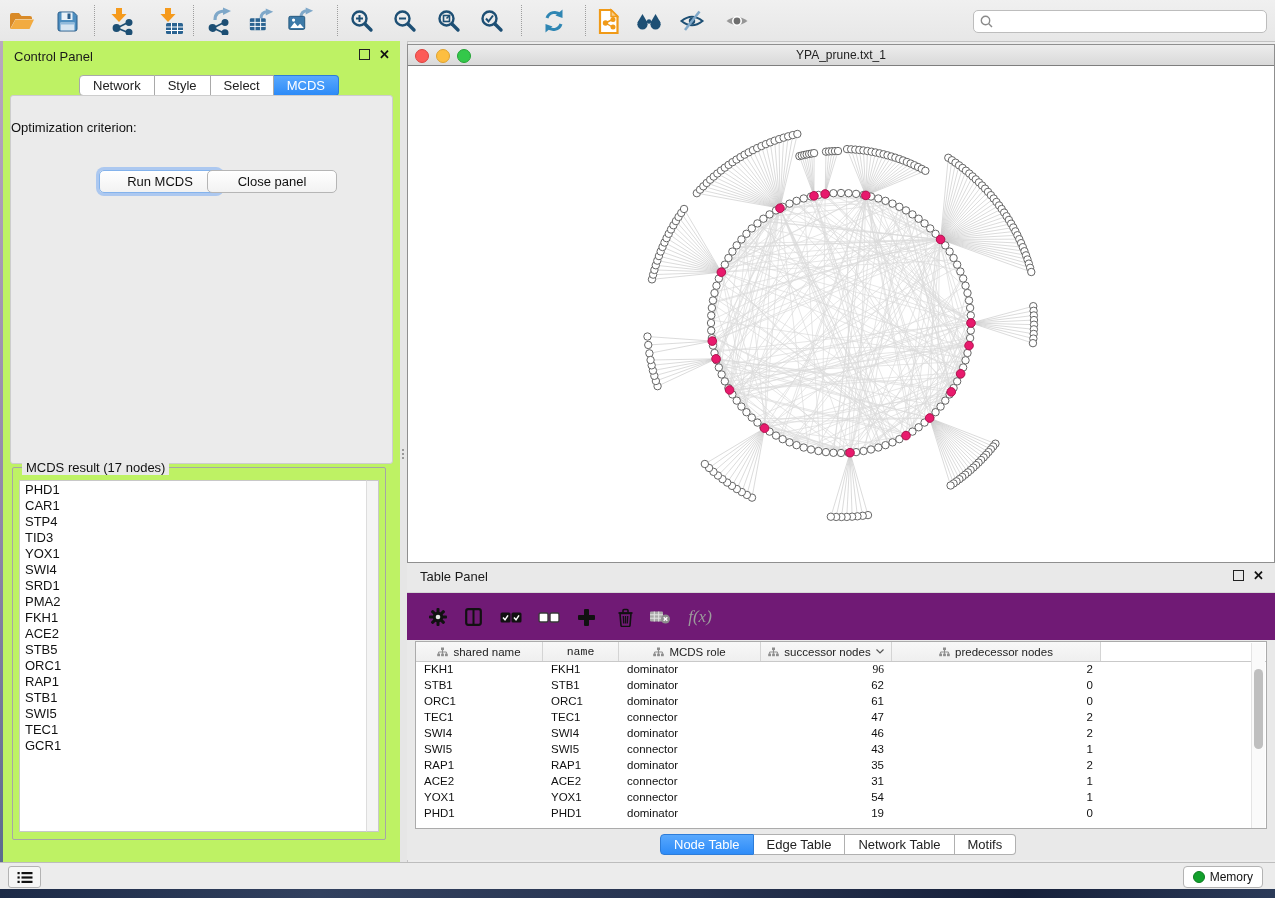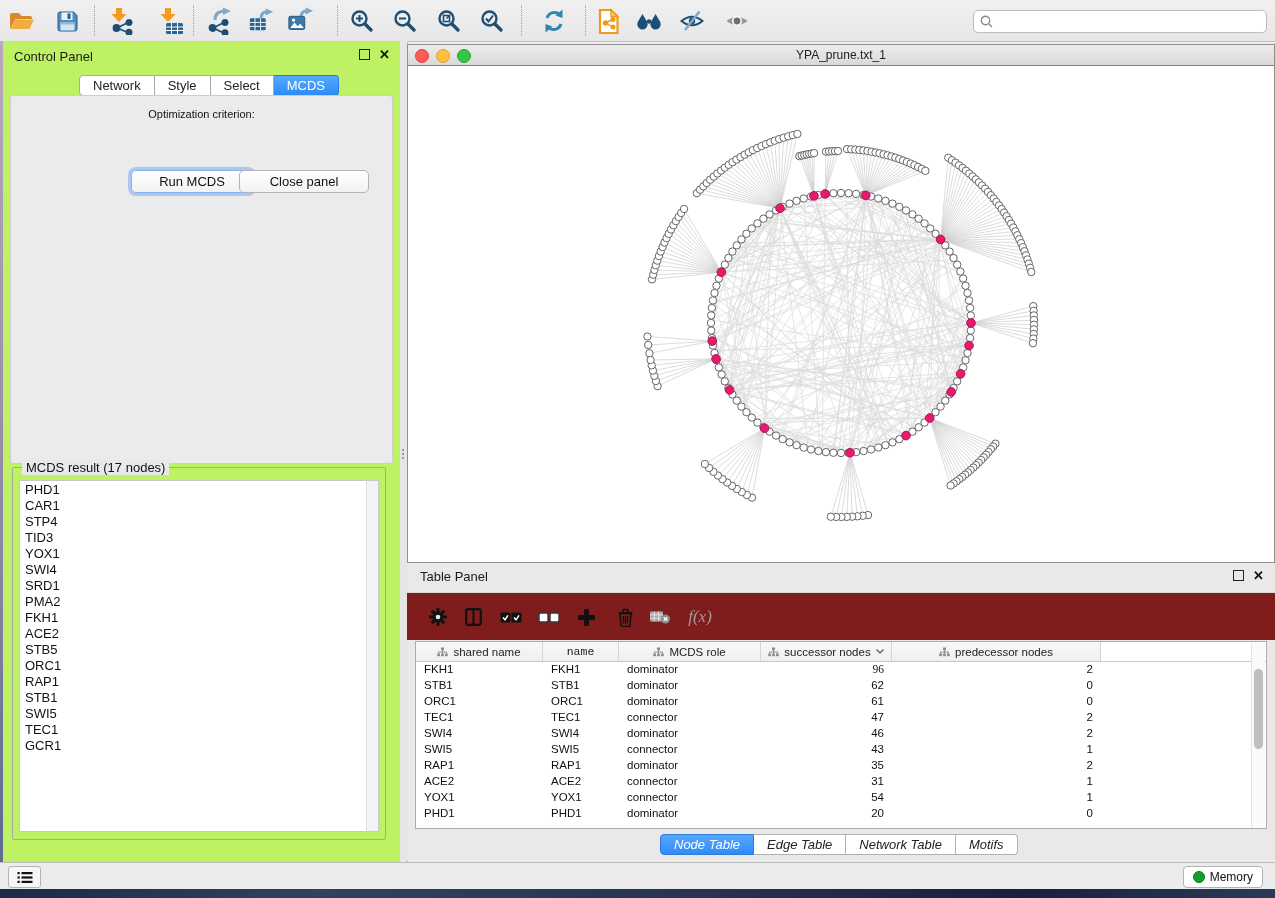--- a/index.html
+++ b/index.html
@@ -23,57 +23,57 @@
   .win-btns{position:absolute;right:10px;top:8px;display:flex;gap:9px;align-items:center;}
   .float-ico{width:9px;height:9px;border:1.6px solid #222;display:inline-block;}
   .close-ico{font-size:13px;font-weight:bold;color:#111;line-height:11px;}
   .tabs-row{position:absolute;left:76px;top:34px;display:flex;}
   .tab{height:19px;padding:0 13px;background:#fff;border:1px solid #a9a9a9;border-left-width:0;
        font-size:13px;color:#222;display:flex;align-items:center;justify-content:center;}
   .tab:first-child{border-left-width:1px;border-radius:4px 0 0 4px;}
   .tab:last-child{border-radius:0 4px 4px 0;}
   .tab.sel{background:linear-gradient(#58a8fd,#2d8bf8);border-color:#2d7cd8;color:#fff;}
   .cp-content{position:absolute;left:7px;top:54px;width:381px;height:367px;background:#ebebeb;border:1px solid #cdcdcd;border-radius:3px;}
-  .opt-label{position:absolute;left:0;top:12px;width:100%;text-align:center;font-size:11px;color:#111;}
+  .opt-label{position:absolute;left:0;top:24px;width:100%;text-align:left;font-size:13px;color:#111;}
   .dropdown{position:absolute;left:38px;top:41px;width:312px;height:22px;background:#fff;border:1px solid #b9b9b9;border-radius:4px;display:flex;align-items:center;}
   .dropdown .dd-text{flex:1;font-size:13px;color:#111;padding-left:9px;white-space:nowrap;overflow:hidden;}
   .dd-stepper{width:19px;height:22px;margin-right:-1px;border-radius:0 4px 4px 0;background:linear-gradient(#6cb1fd,#2e86f4);display:flex;flex-direction:column;align-items:center;justify-content:center;gap:2px;}
   .dd-stepper svg{display:block;}
-  .btn{height:21px;background:linear-gradient(#ffffff,#f2f2f2);border:1px solid #b5b5b5;border-radius:5px;font-size:13px;color:#111;display:inline-flex;align-items:center;justify-content:center;padding:0 12px;margin-left:32px;}
+  .btn{height:21px;background:linear-gradient(#ffffff,#f2f2f2);border:1px solid #b5b5b5;border-radius:5px;font-size:13px;color:#111;display:inline-flex;align-items:center;justify-content:center;padding:0 12px;}
   .btn.focus{border-color:#84b3ec;box-shadow:0 0 0 3px rgba(110,165,245,.5);}
   .runbtn{position:absolute;left:88px;top:74px;width:96px;}
   .closebtn{position:absolute;left:196px;top:74px;width:104px;}
   .groupbox{position:absolute;left:9px;top:426px;width:372px;height:371px;border:1px solid #a6a6a6;border-radius:2px;}
   .groupbox-label{position:absolute;left:9px;top:-8px;background:#e9e9e9;padding:0 4px;font-size:13px;color:#111;}
   .mcds-list{position:absolute;left:6px;top:12px;width:347px;height:352px;background:#fff;border:1px solid #c8c8c8;border-right:none;overflow:hidden;padding:1px 0 0 5px;box-sizing:border-box;}
   .mcds-scroll{position:absolute;right:6px;top:12px;width:13px;height:352px;background:#f4f4f4;border:1px solid #c8c8c8;border-left:1px solid #ddd;box-sizing:border-box;}
   .list-item{font-size:13px;line-height:16px;color:#111;}
   
   .vsplit{position:absolute;left:400px;top:41px;width:7px;height:821px;background:#e6e6e6;border-right:1px solid #c6c6c6;}
   .grip{position:absolute;background:#9a9a9a;}
   
   .netwin{position:absolute;left:407px;top:44px;width:868px;height:519px;background:#fff;border:1px solid #8f8f8f;box-sizing:border-box;}
   .net-titlebar{position:absolute;left:0;top:0;width:100%;height:20px;background:linear-gradient(#ededed,#d9d9d9);border-bottom:1px solid #7e7e7e;}
   .tl{position:absolute;top:4px;width:12px;height:12px;border-radius:50%;}
   .net-title{position:absolute;left:0;top:3px;width:100%;text-align:center;font-size:12px;color:#222;}
   .netcanvas{position:absolute;left:0;top:20px;}
   
   .tpanel{position:absolute;left:407px;top:563px;width:868px;height:297px;background:#e9e9e9;}
-  .tp-toolbar{position:absolute;left:0;top:29px;width:100%;height:47px;background:#7f1d1d;border-top:1px solid #d6d6d6;}
+  .tp-toolbar{position:absolute;left:0;top:29px;width:100%;height:47px;background:#701a75;border-top:1px solid #d6d6d6;}
   .tp-icon{position:absolute;top:12px;width:24px;height:24px;display:flex;align-items:center;justify-content:center;}
   .fx-label{font-family:"Liberation Serif",serif;font-style:italic;font-size:17px;color:#9c9c9c;}
   .ttable{position:absolute;left:8px;top:78px;width:852px;height:188px;background:#fff;border:1px solid #ababab;box-sizing:border-box;overflow:hidden;}
   .thead{display:flex;height:19px;border-bottom:1px solid #c9c9c9;}
   .th{background:linear-gradient(#f8f8f8,#efefef);border-right:1px solid #d4d4d4;display:flex;align-items:center;justify-content:center;gap:5px;font-size:11.5px;color:#222;box-sizing:border-box;}
   .tr{display:flex;height:16px;}
   .td{font-size:11.5px;color:#111;box-sizing:border-box;padding:1px 8px 0 8px;white-space:nowrap;overflow:hidden;}
   .td.num{text-align:right;}
   .tscroll{position:absolute;right:1px;top:1px;width:13px;height:185px;background:#fafafa;border-left:1px solid #e4e4e4;}
   .tthumb{position:absolute;left:2px;top:26px;width:9px;height:80px;background:#bfbfbf;border-radius:5px;}
-  .tp-tabs{position:absolute;left:253px;top:271px;display:flex;font-style:italic;}
+  .tp-tabs{position:absolute;left:253px;top:271px;display:flex;}
   .tp-tab{height:19px;padding:0 13px;background:#fff;border:1px solid #b0b0b0;border-left-width:0;font-size:13px;color:#222;display:flex;align-items:center;}
   .tp-tab:first-child{border-left-width:1px;border-radius:4px 0 0 4px;}
   .tp-tab:last-child{border-radius:0 4px 4px 0;}
   .tp-tab.sel{background:linear-gradient(#58a8fd,#2d8bf8);border-color:#2d7cd8;color:#fff;}
   
   .statusbar{position:absolute;left:0;top:862px;width:1275px;height:26px;background:#ececec;border-top:1px solid #bdbdbd;}
   .list-btn{position:absolute;left:8px;top:3px;width:31px;height:20px;background:#f6f6f6;border:1px solid #b3b3b3;border-radius:3px;display:flex;align-items:center;justify-content:center;}
   .mem-btn{position:absolute;right:12px;top:3px;height:20px;background:#fff;border:1px solid #b3b3b3;border-radius:4px;display:flex;align-items:center;gap:5px;padding:0 9px;font-size:12px;color:#111;}
   .mem-dot{width:10px;height:10px;border-radius:50%;background:#12a02c;border:1px solid #0c7d20;}
 </style>
@@ -1239,21 +1239,21 @@
             <div class="td" style="width: 127px;">YOX1</div>
             <div class="td" style="width: 76px;">YOX1</div>
             <div class="td" style="width: 142px;">connector</div>
             <div class="td num" style="width: 131px;">54</div>
             <div class="td num" style="width: 209px;">1</div>
           </div>
           <div class="tr">
             <div class="td" style="width: 127px;">PHD1</div>
             <div class="td" style="width: 76px;">PHD1</div>
             <div class="td" style="width: 142px;">dominator</div>
-            <div class="td num" style="width: 131px;">20</div>
+            <div class="td num" style="width: 131px;">19</div>
             <div class="td num" style="width: 209px;">0</div>
           </div>
         </div>
       <div class="tscroll">
           <div class="tthumb"></div>
         </div>
     </div>
     <div class="tp-tabs">
       <div class="tp-tab sel">Node Table</div>
       <div class="tp-tab">Edge Table</div>

